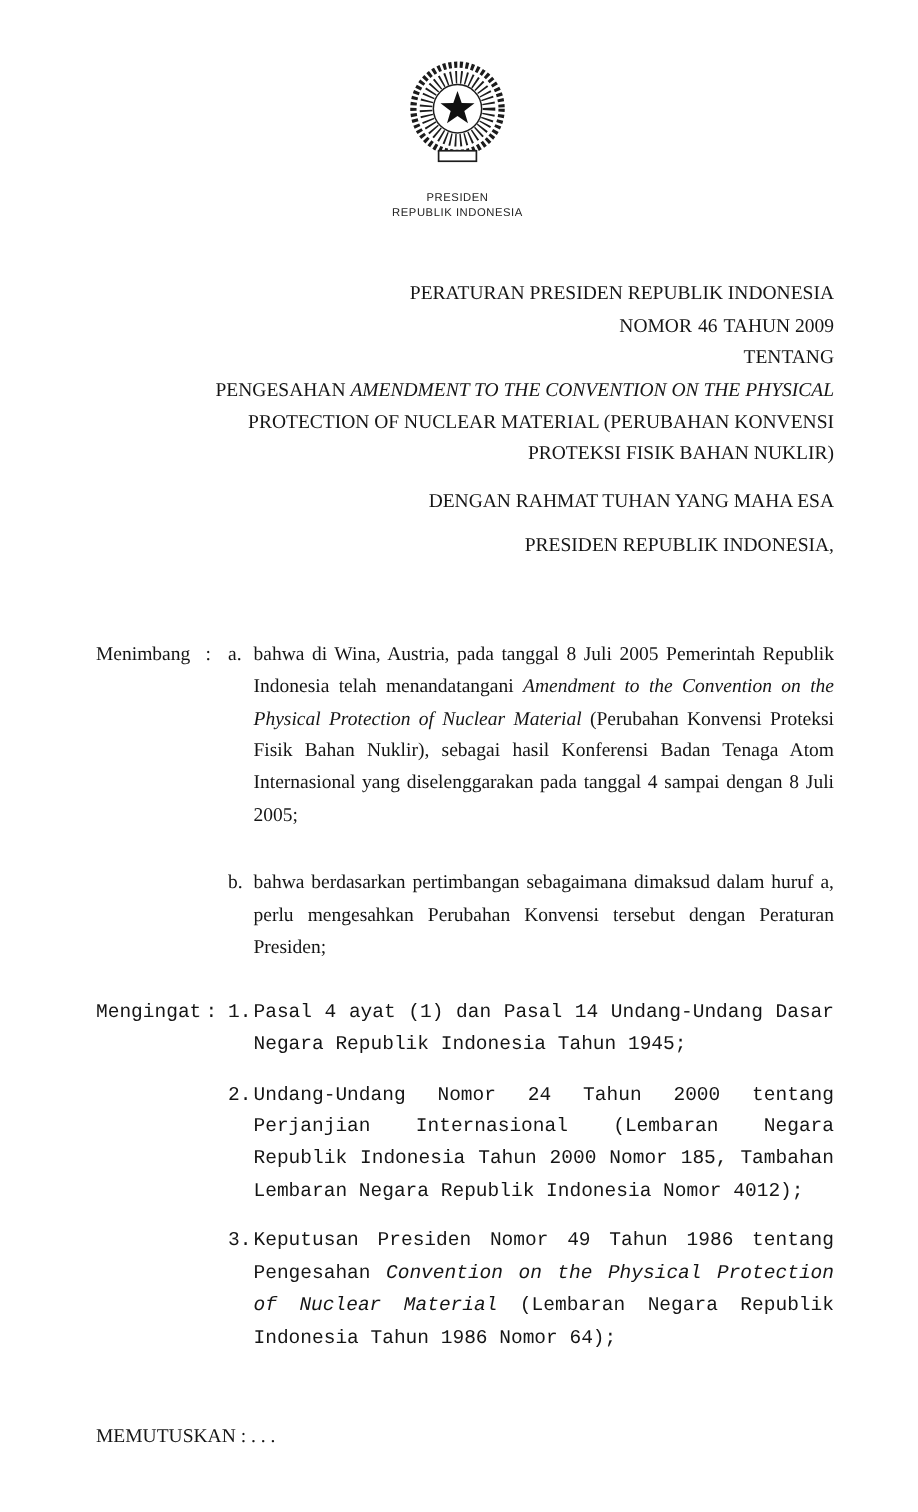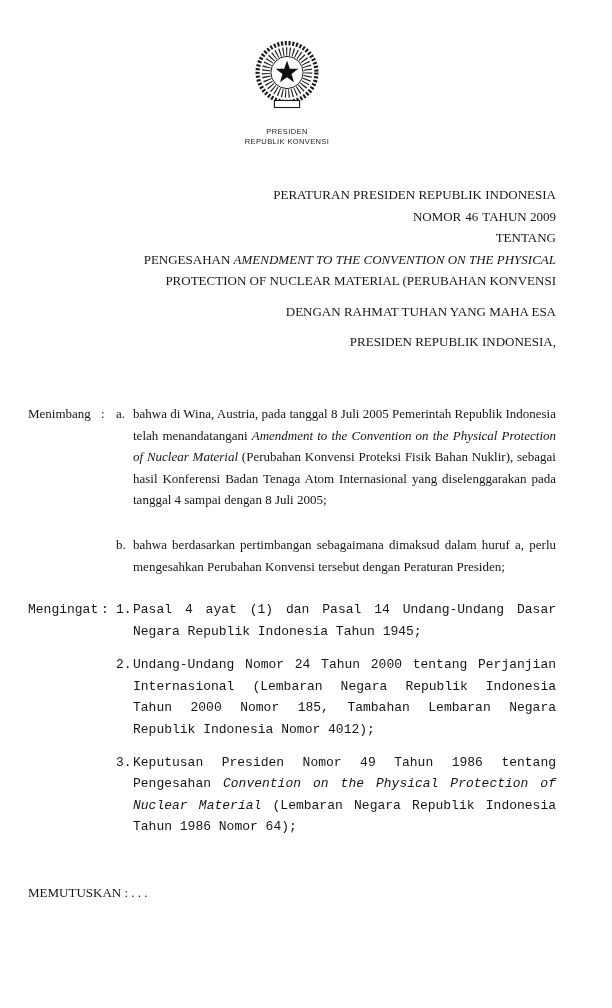--- a/index.html
+++ b/index.html
@@ -7,21 +7,21 @@
   body { background: #ffffff; }
 
   .page {
     width: 612px;
     height: 1008px;
     background: #ffffff;
     color: #151515;
     font-family: "Liberation Serif", serif;
     font-size: 13px;
     line-height: 1.65;
-    padding: 36px 56px 0 28px;
+    padding: 36px 56px 0 64px;
     overflow: hidden;
   }
 
   
   .masthead { text-align: center; margin-left: -10px; }
   .emblem { display: inline-block; }
   .caption {
     margin-top: 5px;
     font-family: "Liberation Sans", sans-serif;
     font-size: 7.5px;
@@ -60,30 +60,31 @@
   <header class="masthead">
     <svg class="emblem" width="70" height="80" viewBox="0 0 100 114" aria-hidden="true">
       <circle cx="50" cy="52" r="42" fill="none" stroke="#1c1c1c" stroke-width="6" stroke-dasharray="3 2.4"></circle>
       <circle cx="50" cy="52" r="30" fill="none" stroke="#1c1c1c" stroke-width="12" stroke-dasharray="1.6 3.2"></circle>
       <circle cx="50" cy="52" r="23" fill="#ffffff" stroke="#1c1c1c" stroke-width="1.4"></circle>
       <polygon fill="#101010" points="50,35 54,46.5 66.2,46.8 56.5,54.1 60,65.8 50,58.8 40,65.8 43.5,54.1 33.8,46.8 46,46.5"></polygon>
       <rect x="32" y="92" width="36" height="10" fill="#ffffff" stroke="#1c1c1c" stroke-width="1.6"></rect>
     </svg>
     <div class="caption">
       <div>PRESIDEN</div>
-      <div>REPUBLIK KONVENSI</div>
+      <div>REPUBLIK INDONESIA</div>
     </div>
   </header>
 
   <section class="title-block">
     <div class="t-line">PERATURAN PRESIDEN REPUBLIK INDONESIA</div>
     <div class="t-line"><span>NOMOR</span><b class="nomor">46</b><span>TAHUN 2009</span></div>
     <div class="t-line">TENTANG</div>
     <div class="t-line"><span>PENGESAHAN </span><span style="font-style: italic;">AMENDMENT TO THE CONVENTION ON THE PHYSICAL</span></div>
     <div class="t-line"><span style="">PROTECTION OF NUCLEAR MATERIAL</span><span> (PERUBAHAN KONVENSI</span></div>
+    <div class="t-line"><span>PROTEKSI FISIK BAHAN NUKLIR)</span></div>
     <div class="t-line invocation">DENGAN RAHMAT TUHAN YANG MAHA ESA</div>
     <div class="t-line salutation">PRESIDEN REPUBLIK INDONESIA,</div>
   </section>
 
   <section class="clause menimbang">
     <div class="clause-label">Menimbang</div>
     <div class="clause-colon">:</div>
     <div class="clause-items">
       <div class="item">
         <div class="marker">a.</div>

